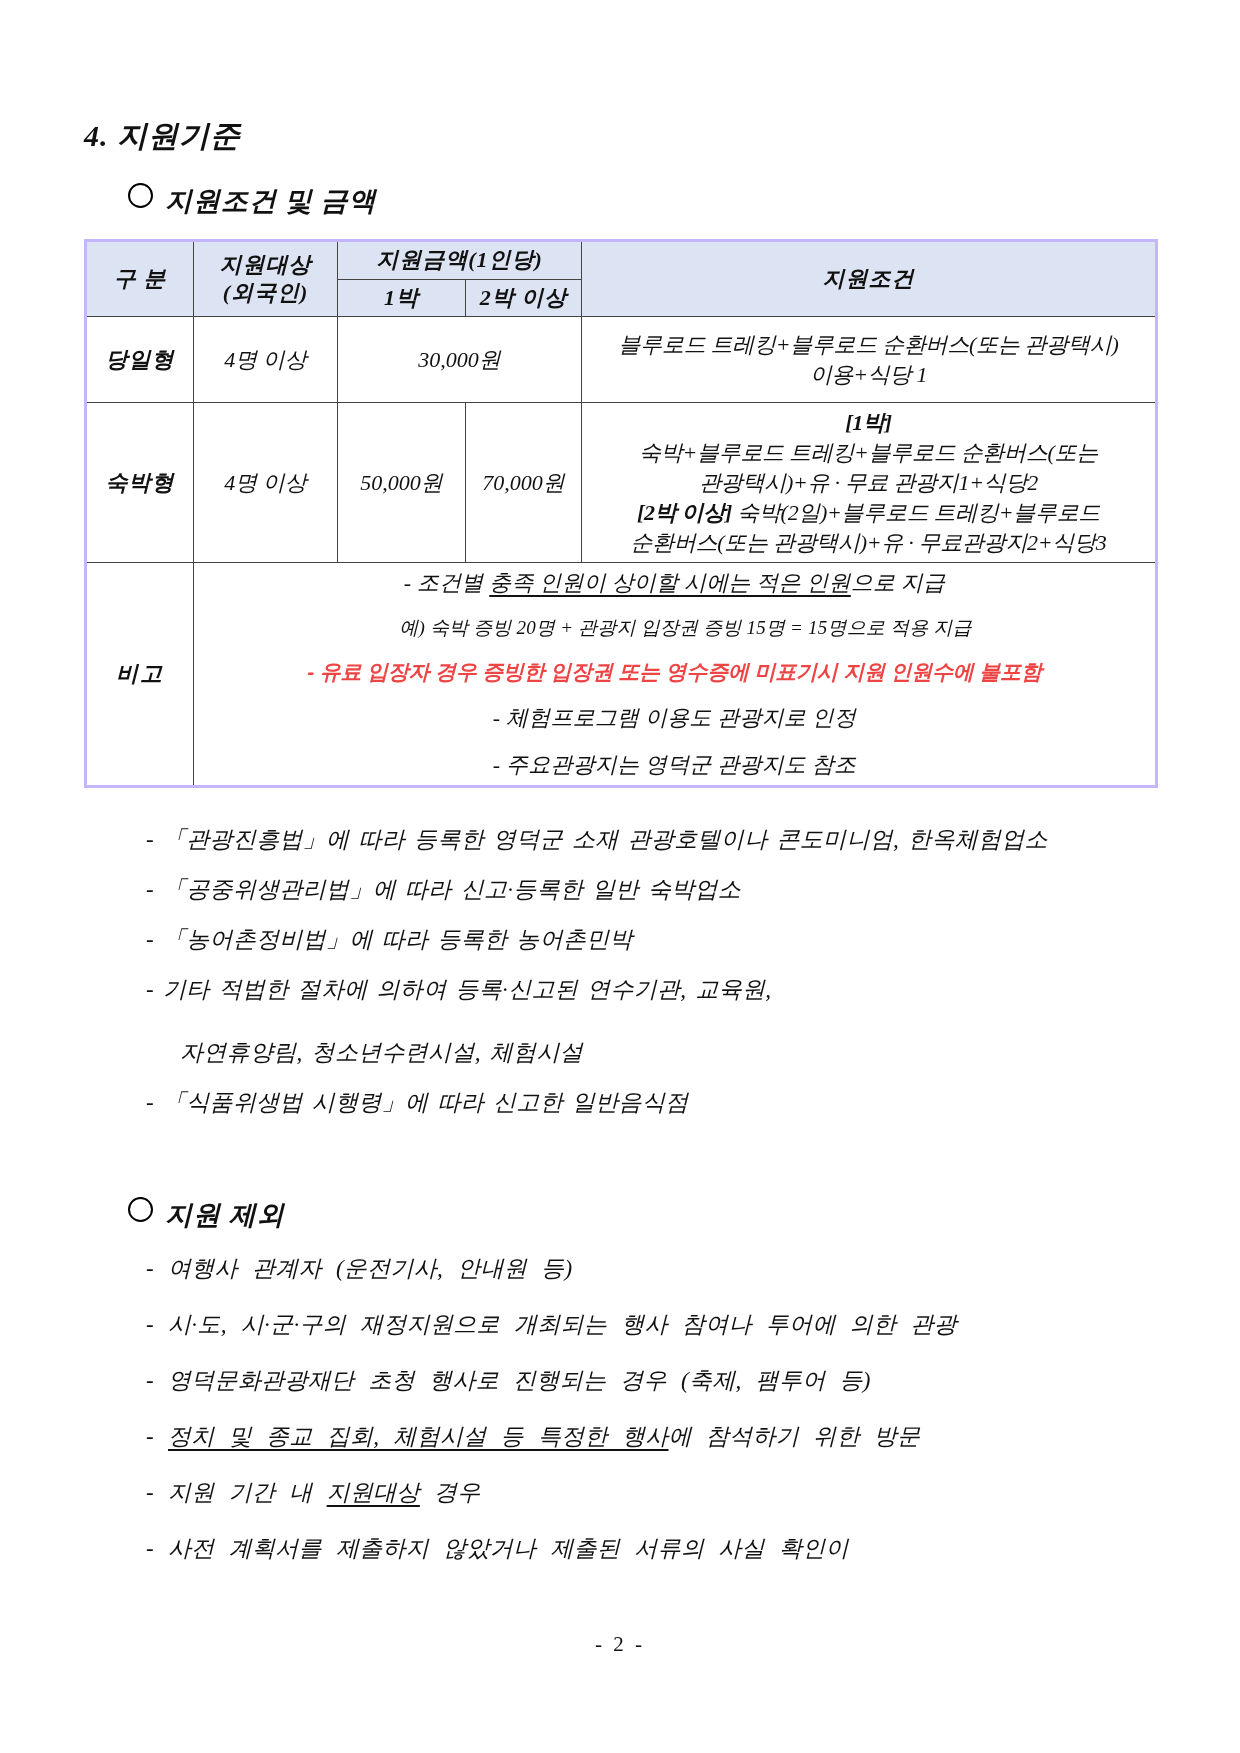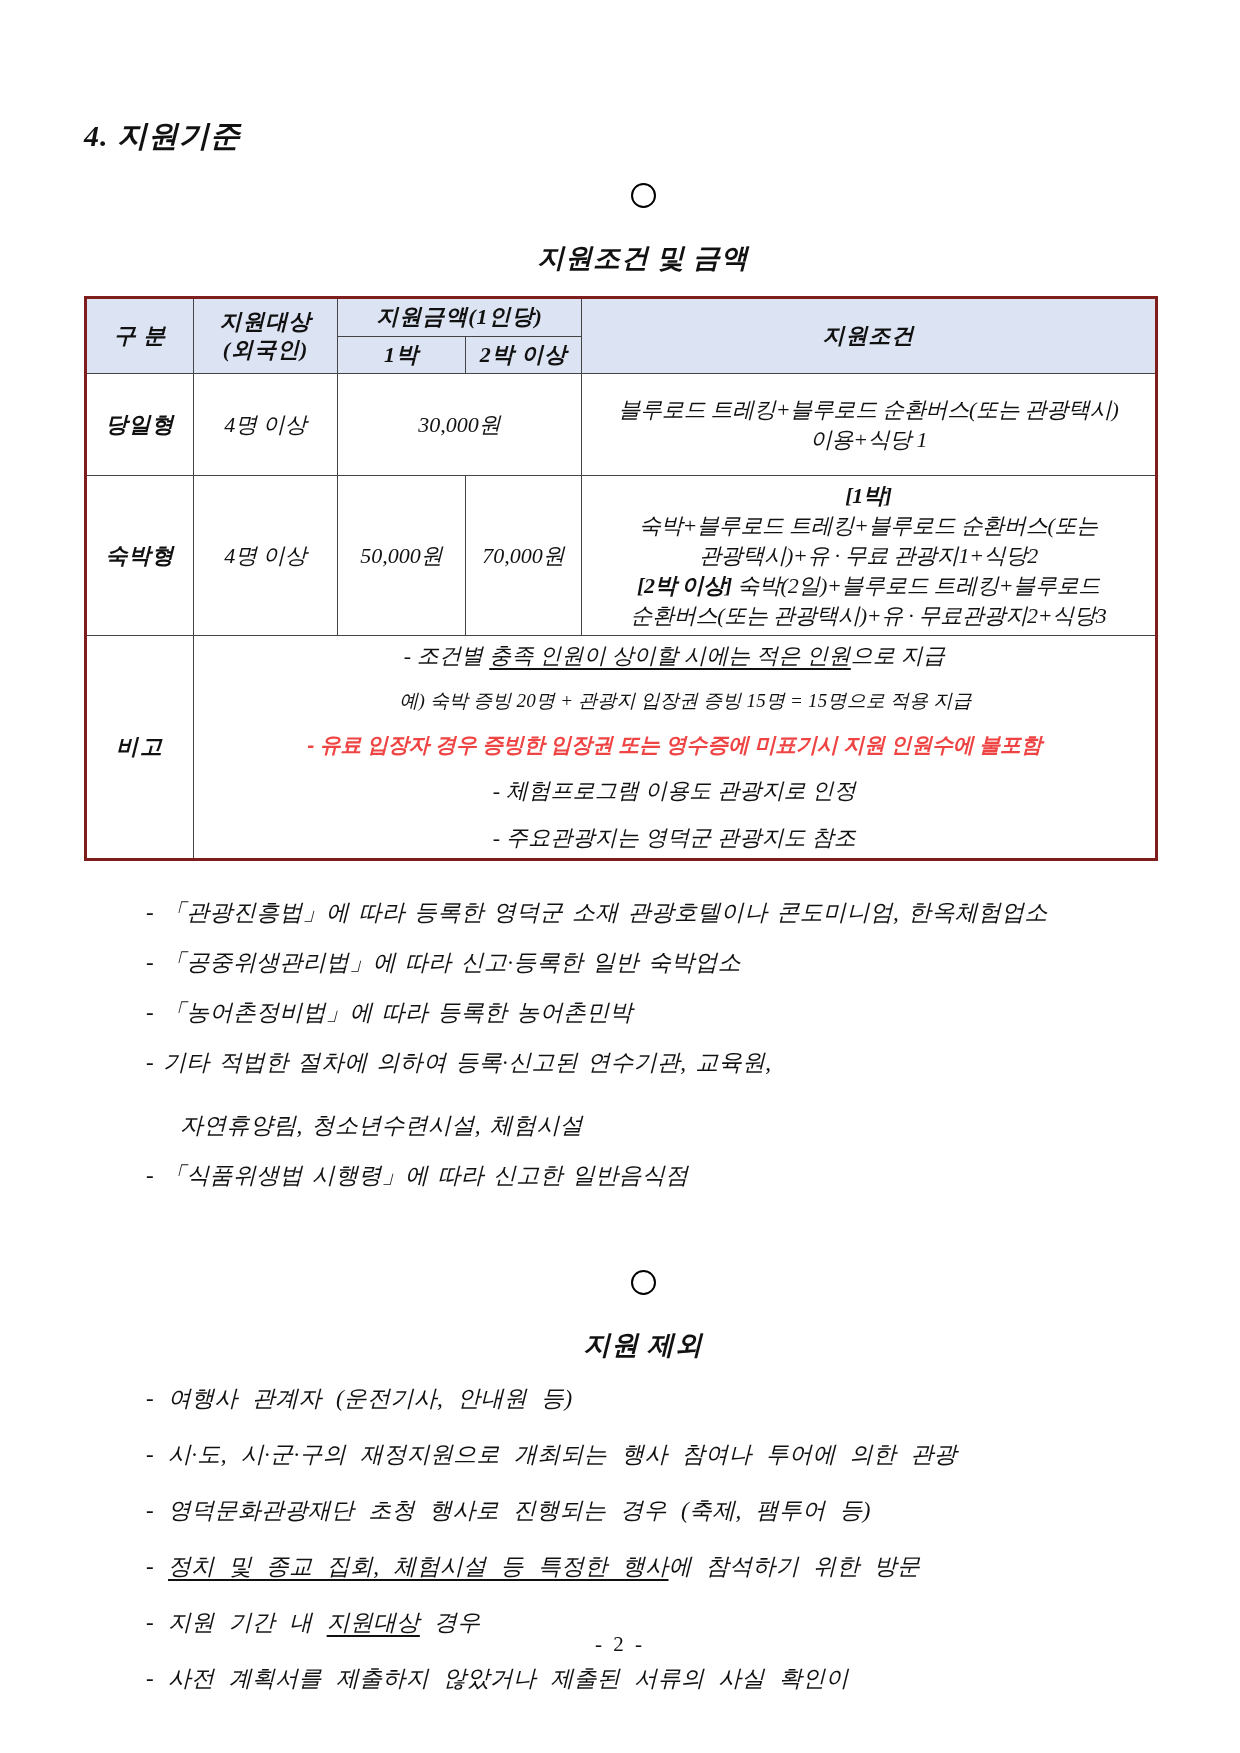--- a/index.html
+++ b/index.html
@@ -2,26 +2,26 @@
 <html lang="ko"><head>
 <meta charset="utf-8">
 <style>
   html,body{margin:0;padding:0;background:#fff;}
   body{font-family:"Liberation Serif","DejaVu Serif",serif;color:#111;}
   .page{position:relative;width:1240px;height:1753px;background:#fff;overflow:hidden;}
   .content{padding:116px 82px 0 84px;font-style:italic;}
 
   .doc-title{font-size:30px;font-weight:700;letter-spacing:1px;margin:0 0 26px 0;}
 
-  .section-head{display:flex;align-items:center;gap:32px;font-size:27px;font-weight:700;
-    letter-spacing:1px;margin:0 0 20px 44px;flex-direction:column;}
+  .section-head{display:flex;align-items:flex-start;gap:12px;font-size:27px;font-weight:700;
+    letter-spacing:1px;margin:0 0 20px 44px;}
   .circle{width:21px;height:21px;border:2.5px solid #000;border-radius:50%;flex:0 0 auto;}
 
   
-  table.support{border-collapse:collapse;width:100%;border:3px solid #7f1d1d;}
+  table.support{border-collapse:collapse;width:100%;border:3px solid #c4b5fd;}
   table.support th, table.support td{border:1px solid #444;}
   table.support thead th{background:#dce3f2;font-size:22px;font-weight:700;
     text-align:center;padding:4px 2px;letter-spacing:1px;line-height:1.3;}
   table.support td{font-size:22px;text-align:center;vertical-align:middle;padding:4px 2px;}
   td.cond{ text-align:left;font-size:20px;letter-spacing:-0.3px;line-height:1.36;
     padding:5px 10px;vertical-align:middle;}
   .cond-line{white-space:nowrap;}
   .cond-line b{font-weight:700;}
   .type-cell{font-weight:700;letter-spacing:1px;}
 
@@ -76,21 +76,21 @@
           </th>
           <th colspan="2">지원금액(1인당)</th>
           <th rowspan="2">지원조건</th>
         </tr>
         <tr>
           <th>1박</th>
           <th>2박 이상</th>
         </tr>
       </thead>
       <tbody>
-        <tr style="height:102px;">
+        <tr style="height:86px;">
           <td class="type-cell">당일형</td>
           <td>4명 이상</td>
           <td colspan="2">30,000원</td>
           <td class="cond">
             <div class="cond-line">블루로드 트레킹+블루로드 순환버스(또는 관광택시)</div>
             <div class="cond-line">이용+식당 1</div>
           </td>
         </tr>
         <tr style="height:160px;">
           <td class="type-cell">숙박형</td>

